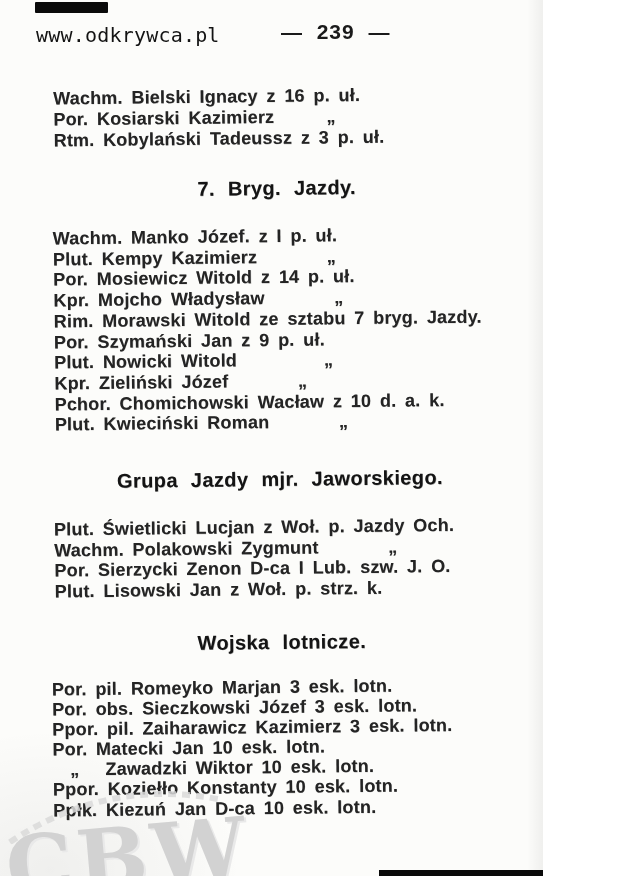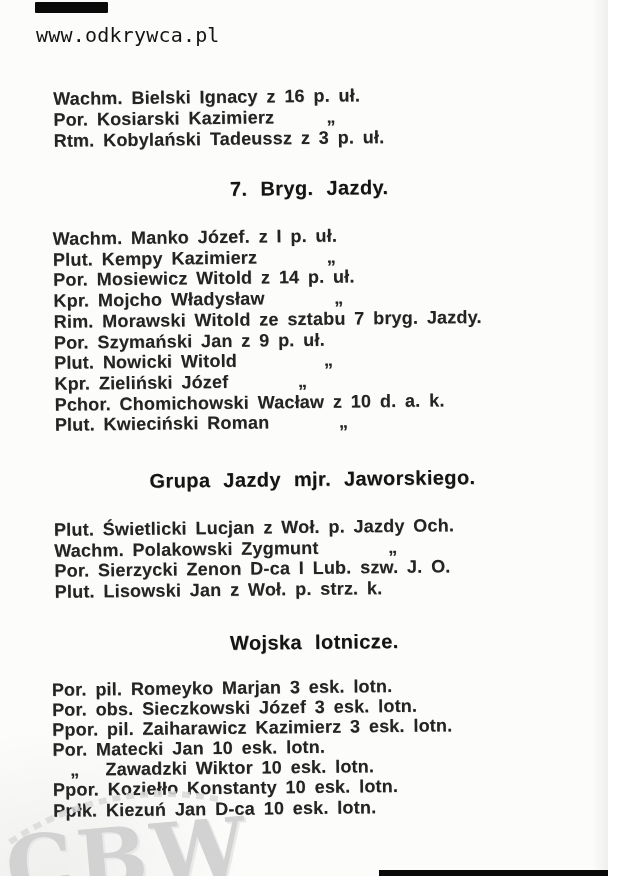--- a/index.html
+++ b/index.html
@@ -1,20 +1,20 @@
 <!DOCTYPE html>
 <html><head>
 <meta charset="utf-8">
 <style>
   html, body { margin: 0; padding: 0; }
   body { width: 640px; height: 876px; background: #ffffff; }
 
   .page {
     position: relative;
-    width: 608px;
+    width: 543px;
     height: 876px;
     background: #fcfcfa;
     overflow: hidden;
     font-family: "Liberation Sans", sans-serif;
   }
 
   
   .edge-right {
     position: absolute; top: 0; right: 0; width: 16px; height: 100%;
     background: linear-gradient(to right, rgba(0,0,0,0) 0%, rgba(0,0,0,0.05) 100%);
@@ -98,20 +98,21 @@
 
 <div class="page">
 
   <div class="edge-right"></div>
   <div class="corner-wash"></div>
 
   <div class="artifact-top"></div>
   <div class="artifact-bottom"></div>
 
   <div class="site">www.odkrywca.pl</div>
+  <div class="pagenum">—  239  —</div>
 
   <div class="content">
 
     <div class="block b1">
       <div class="line">Wachm. Bielski Ignacy z 16 p. uł.</div>
       <div class="line">Por. Kosiarski Kazimierz      „</div>
       <div class="line">Rtm. Kobylański Tadeussz z 3 p. uł.</div>
     </div>
 
     <div class="heading h1">7. Bryg. Jazdy.</div>

